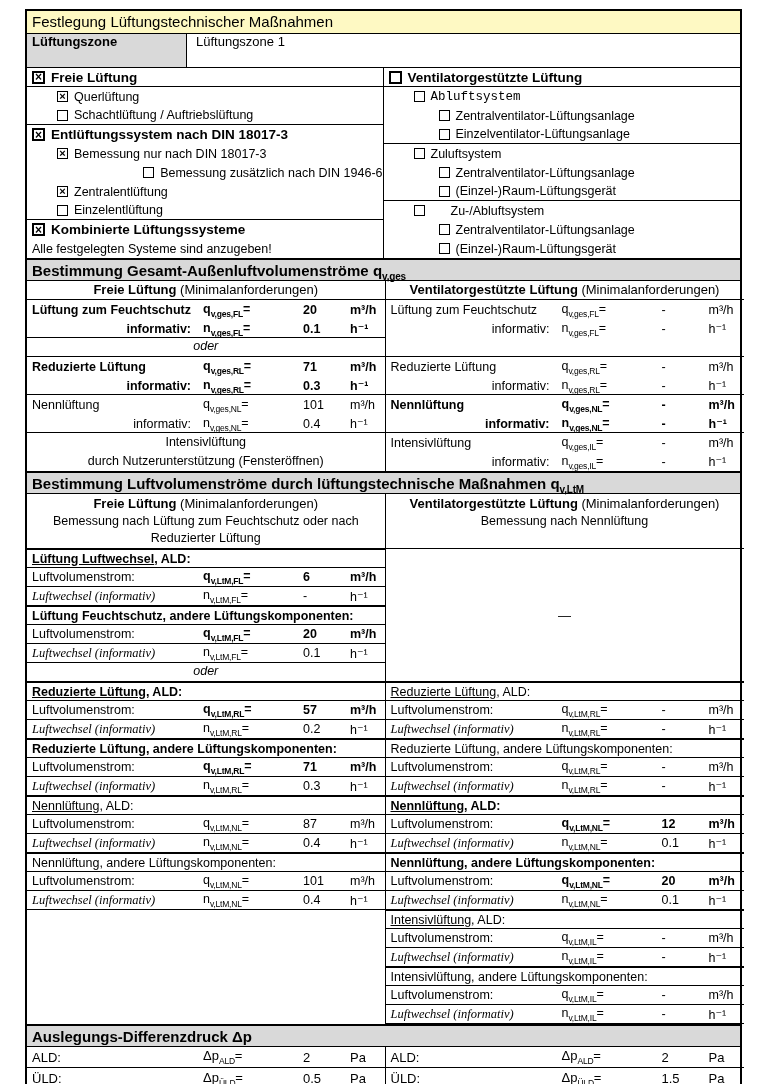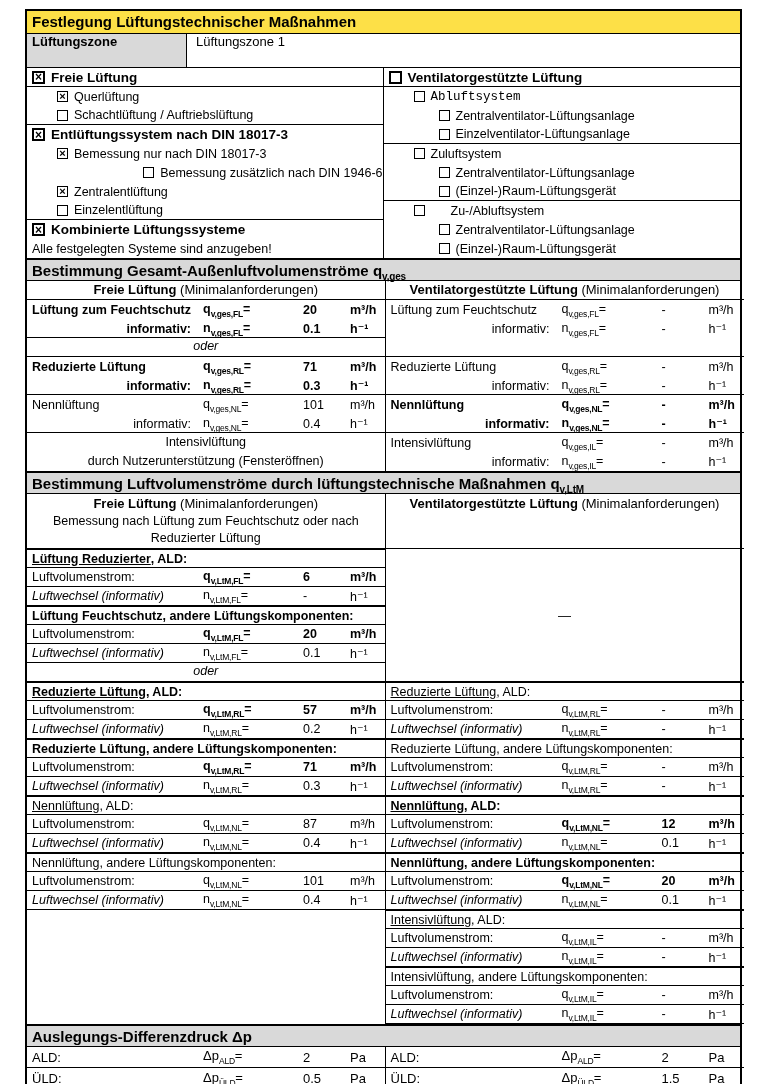--- a/index.html
+++ b/index.html
@@ -1,19 +1,19 @@
 <!DOCTYPE html>
 <html><head>
 <meta charset="utf-8">
 <style>
   * { box-sizing: border-box; margin: 0; padding: 0; }
   html, body { width: 766px; height: 1084px; background: #ffffff; overflow: hidden; }
   body { font-family: "Liberation Sans", "DejaVu Sans", sans-serif; color: #000; position: relative; }
   .doc { position: absolute; left: 25px; top: 9px; width: 717px; border: 2px solid #000; background: #fff; }
-  .bar-title { height: 23px; background: #fde047; border-bottom: 1px solid #000; font-weight: bold; font-size: 15px; line-height: 21px; padding-left: 5px; }
+  .bar-title { height: 23px; background: #fef9c3; border-bottom: 1px solid #000; font-weight: normal; font-size: 15px; line-height: 21px; padding-left: 5px; }
   .zone-row { height: 34px; border-bottom: 1px solid #000; display: flex; font-size: 13px; }
   .zone-label { width: 160px; background: #d9d9d9; border-right: 1px solid #000; font-weight: bold; line-height: 16px; padding-left: 5px; }
   .zone-value { flex: 1; padding-left: 9px; line-height: 16px; }
   .two-col { display: flex; }
   .two-col .col { width: 358.5px; }
   .two-col .col.left { border-right: 1px solid #000; }
   .gray-hdr { height: 23px; background: #d9d9d9; border-top: 2px solid #000; border-bottom: 1px solid #000; font-weight: bold; font-size: 15px; line-height: 21px; padding-left: 5px; }
   .hsub { font-size: 10px; font-weight: bold; }
   sub { font-size: 8.5px; line-height: 1; letter-spacing: -0.2px; }
   
@@ -24,21 +24,21 @@
   .cb.big { width: 13px; height: 13px; border-width: 2px; font-size: 12px; }
   
   .colhdr { height: 19px; border-bottom: 1px solid #000; text-align: center; font-size: 13px; line-height: 18px; }
   .colhdr3 { height: 55px; border-bottom: 1px solid #000; text-align: center; font-size: 12.5px; padding-top: 1px; }
   .colhdr3 div { height: 17.5px; line-height: 17.5px; }
   .colhdr3 .l1 { font-size: 13px; }
   
   .mrow { display: grid; grid-template-columns: 176px 100px 38px 44px; height: 19px; align-items: center; font-size: 12.5px; }
   .ml { padding-left: 5px; white-space: nowrap; overflow: hidden; }
   .ml.r { text-align: right; padding-right: 12px; }
-  .i { font-style: italic; }
+  .i { font-style: italic; font-family: Liberation Serif, serif; }
   .b { font-weight: bold; }
   .mf { white-space: nowrap; }
   .mv { text-align: left; }
   .mu { padding-left: 9px; }
   .mgroup { height: 38px; }
   .mgroup.tall { height: 57px; }
   .sep-b { border-bottom: 1px solid #000; }
   .oder { height: 19px; text-align: center; font-style: italic; font-size: 12.5px; line-height: 17px; }
   .center2 { height: 38px; text-align: center; font-size: 12.5px; line-height: 19px; }
   
@@ -267,21 +267,21 @@
   <div class="gray-hdr"><span>Bestimmung Luftvolumenströme durch lüftungstechnische Maßnahmen q</span><sub class="hsub">v,LtM</sub></div>
 
   <div class="two-col">
     <div class="col left">
       <div class="colhdr3">
         <div class="l1"><b>Freie Lüftung</b><span> (Minimalanforderungen)</span></div>
         <div>Bemessung nach Lüftung zum Feuchtschutz oder nach</div>
         <div>Reduzierter Lüftung</div>
       </div>
       <div id="qvltm-left-body">
-          <div class="qtitle b"><span class="u">Lüftung Reduzierter</span>, ALD:</div>
+          <div class="qtitle b"><span class="u">Lüftung Luftwechsel</span>, ALD:</div>
           <div class="mrow qrow-b">
             <span class="ml">Luftvolumenstrom:</span>
             <span class="mf b">q<sub>v,LtM,FL</sub>=</span>
             <span class="mv b">6</span>
             <span class="mu b">m³/h</span>
           </div>
           <div class="mrow qrow-b">
             <span class="ml i">Luftwechsel (informativ)</span>
             <span class="mf">n<sub>v,LtM,FL</sub>=</span>
             <span class="mv">-</span>
@@ -352,20 +352,21 @@
             <span class="mf">n<sub>v,LtM,NL</sub>=</span>
             <span class="mv">0.4</span>
             <span class="mu">h⁻¹</span>
           </div>
           <div class="filler"></div>
         </div>
     </div>
     <div class="col">
       <div class="colhdr3">
         <div class="l1"><b>Ventilatorgestützte Lüftung</b><span> (Minimalanforderungen)</span></div>
+        <div>Bemessung nach Nennlüftung</div>
         <div></div>
       </div>
       <div id="qvltm-right-body">
           <div class="ph-cell">—</div>
           <div class="qtitle"><span class="u">Reduzierte Lüftung</span>, ALD:</div>
           <div class="mrow qrow-b">
             <span class="ml">Luftvolumenstrom:</span>
             <span class="mf">q<sub>v,LtM,RL</sub>=</span>
             <span class="mv">-</span>
             <span class="mu">m³/h</span>

